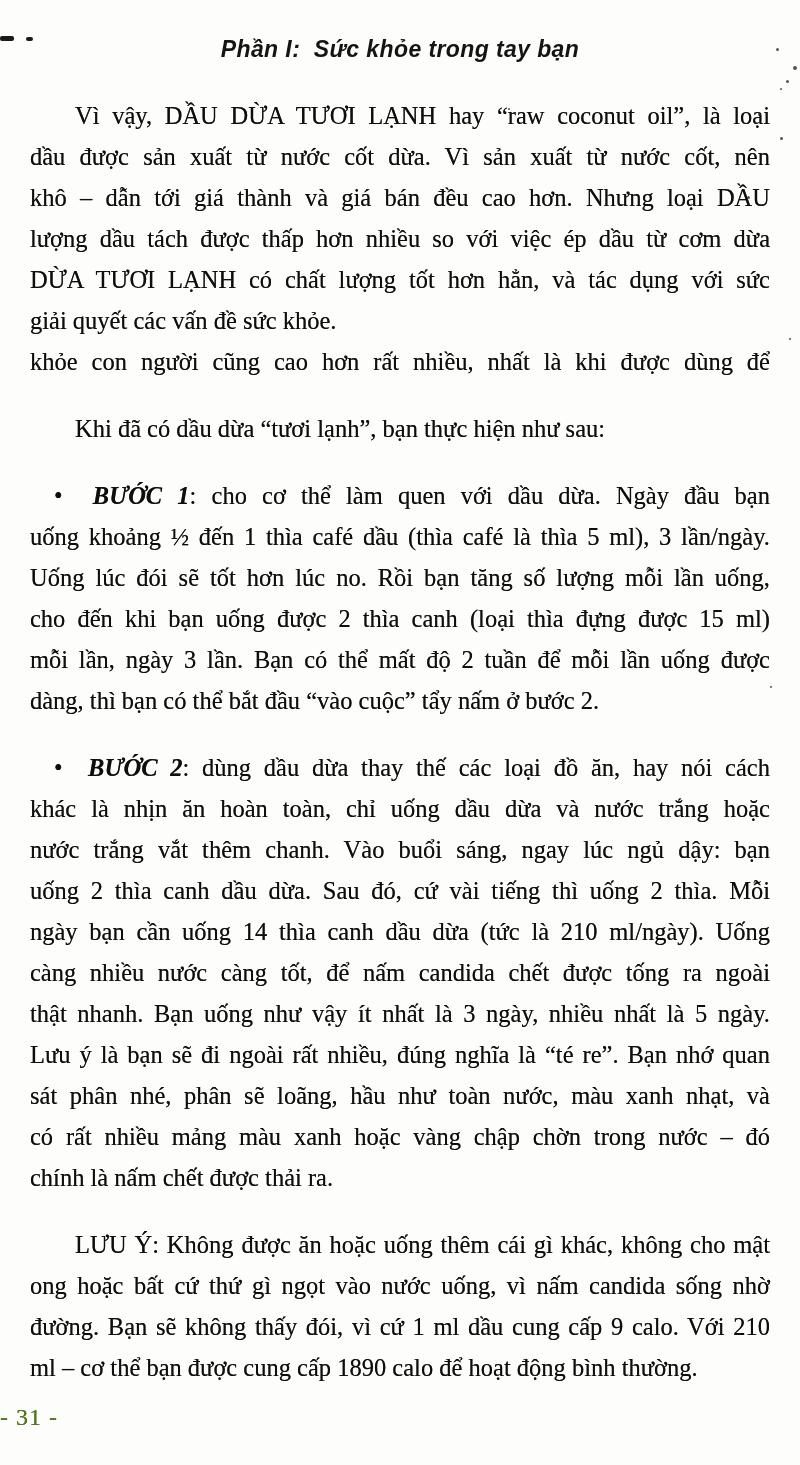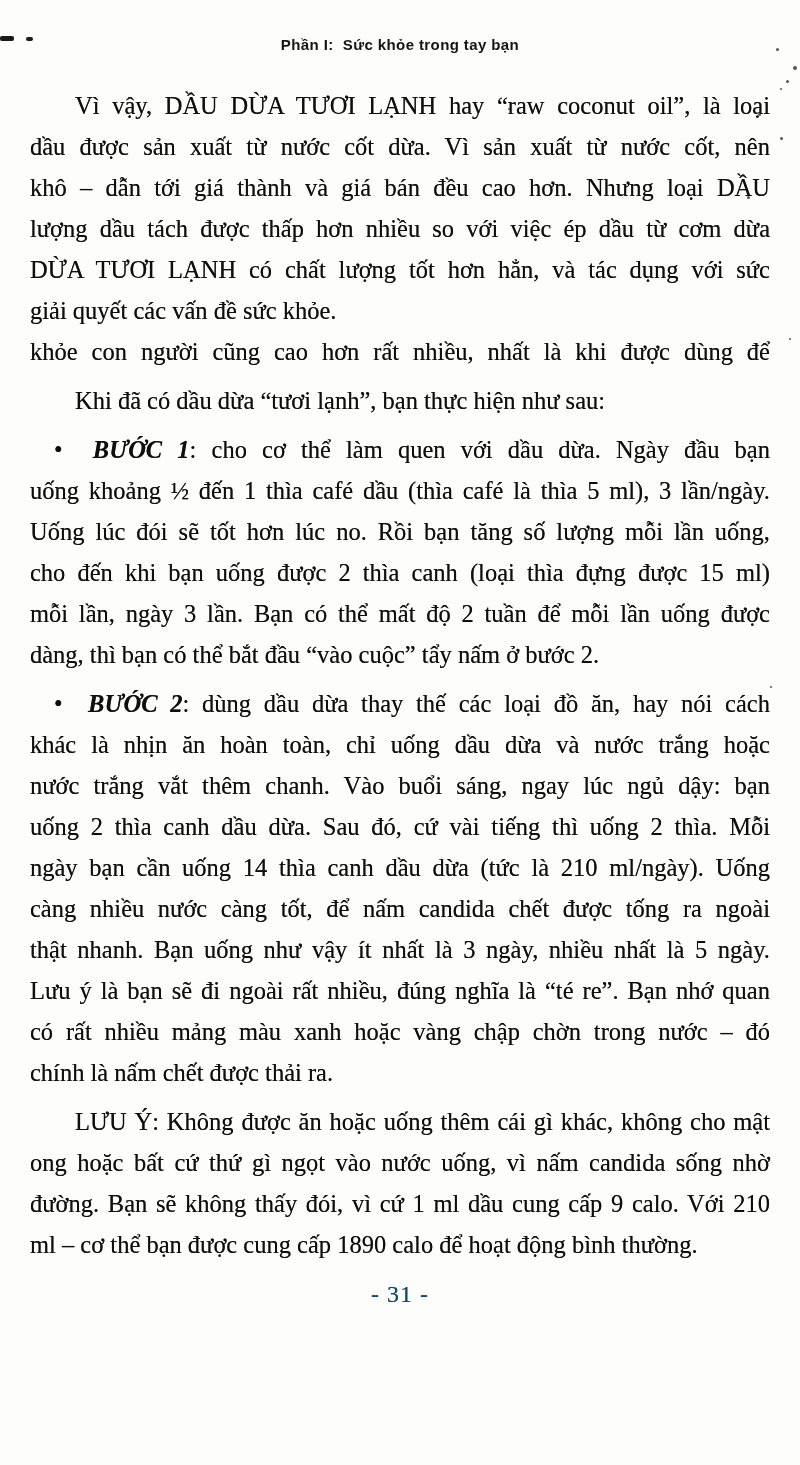--- a/index.html
+++ b/index.html
@@ -11,53 +11,53 @@
     overflow: hidden;
     font-family: "Liberation Serif", serif;
     color: #101010;
   }
   .page { position: relative; width: 800px; height: 1465px; }
 
   .running-header {
     margin-top: 36px;
     text-align: center;
     font-family: "Liberation Sans", sans-serif;
+    font-style: italic;
     font-weight: 600;
-    font-size: 15px;
+    font-size: 23px;
     letter-spacing: 0.4px;
     color: #141414;
   }
 
   .body-text {
     margin: 32px 30px 0 30px;
     width: 740px;
   }
 
-  .para + .para { margin-top: 8px; }
+  .para + .para { margin-top: 26px; }
 
   .line {
     font-family: "Liberation Serif", serif;
     font-size: 24.5px;
     line-height: 41px;
     text-align: justify;
     text-align-last: justify;
     color: #0e0e0e;
     text-shadow: 0 0 0.4px rgba(10,10,10,0.65);
   }
   .line.last { text-align-last: left; }
   .line.indent { padding-left: 45px; }
   .line.bullet { padding-left: 24px; }
   .line b { font-weight: 700; font-style: italic; }
 
   .page-number {
     margin-top: 16px;
-    text-align: center;
     font-size: 24px;
     letter-spacing: 1px;
-    color: #0c4a6e;
+    color: #4d7c0f;
     text-shadow: 0 0 0.4px rgba(10,10,10,0.6);
   }
 
   
   .speck {
     position: absolute;
     background: #2b2b2b;
     border-radius: 50%;
     opacity: 0.8;
   }
@@ -97,20 +97,21 @@
       </div>
       <div class="para">
         <div class="line bullet"><span>•&nbsp; </span><b>BƯỚC 2</b><span>: dùng dầu dừa thay thế các loại đồ ăn, hay nói cách</span></div>
         <div class="line"><span>khác là nhịn ăn hoàn toàn, chỉ uống dầu dừa và nước trắng hoặc</span></div>
         <div class="line"><span>nước trắng vắt thêm chanh. Vào buổi sáng, ngay lúc ngủ dậy: bạn</span></div>
         <div class="line"><span>uống 2 thìa canh dầu dừa. Sau đó, cứ vài tiếng thì uống 2 thìa. Mỗi</span></div>
         <div class="line"><span>ngày bạn cần uống 14 thìa canh dầu dừa (tức là 210 ml/ngày). Uống</span></div>
         <div class="line"><span>càng nhiều nước càng tốt, để nấm candida chết được tống ra ngoài</span></div>
         <div class="line"><span>thật nhanh. Bạn uống như vậy ít nhất là 3 ngày, nhiều nhất là 5 ngày.</span></div>
         <div class="line"><span>Lưu ý là bạn sẽ đi ngoài rất nhiều, đúng nghĩa là “té re”. Bạn nhớ quan</span></div>
+        <div class="line"><span>sát phân nhé, phân sẽ loãng, hầu như toàn nước, màu xanh nhạt, và</span></div>
         <div class="line"><span>có rất nhiều mảng màu xanh hoặc vàng chập chờn trong nước – đó</span></div>
         <div class="line last"><span>chính là nấm chết được thải ra.</span></div>
       </div>
       <div class="para">
         <div class="line indent"><span>LƯU Ý: Không được ăn hoặc uống thêm cái gì khác, không cho mật</span></div>
         <div class="line"><span>ong hoặc bất cứ thứ gì ngọt vào nước uống, vì nấm candida sống nhờ</span></div>
         <div class="line"><span>đường. Bạn sẽ không thấy đói, vì cứ 1 ml dầu cung cấp 9 calo. Với 210</span></div>
         <div class="line last"><span>ml – cơ thể bạn được cung cấp 1890 calo để hoạt động bình thường.</span></div>
       </div>
     </div>

